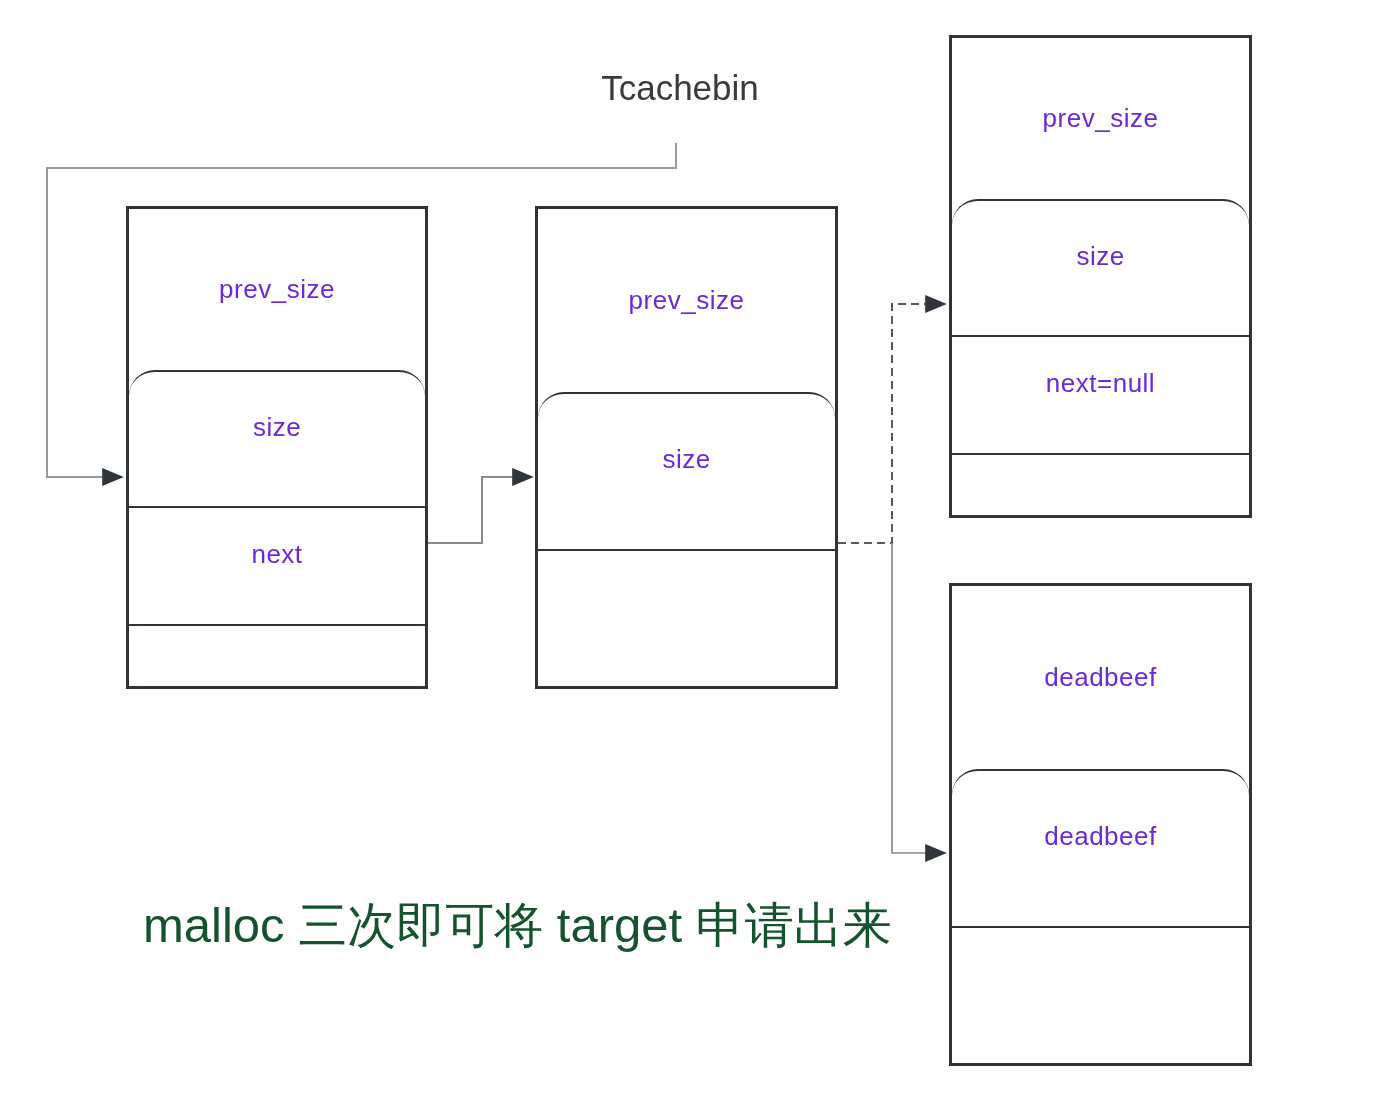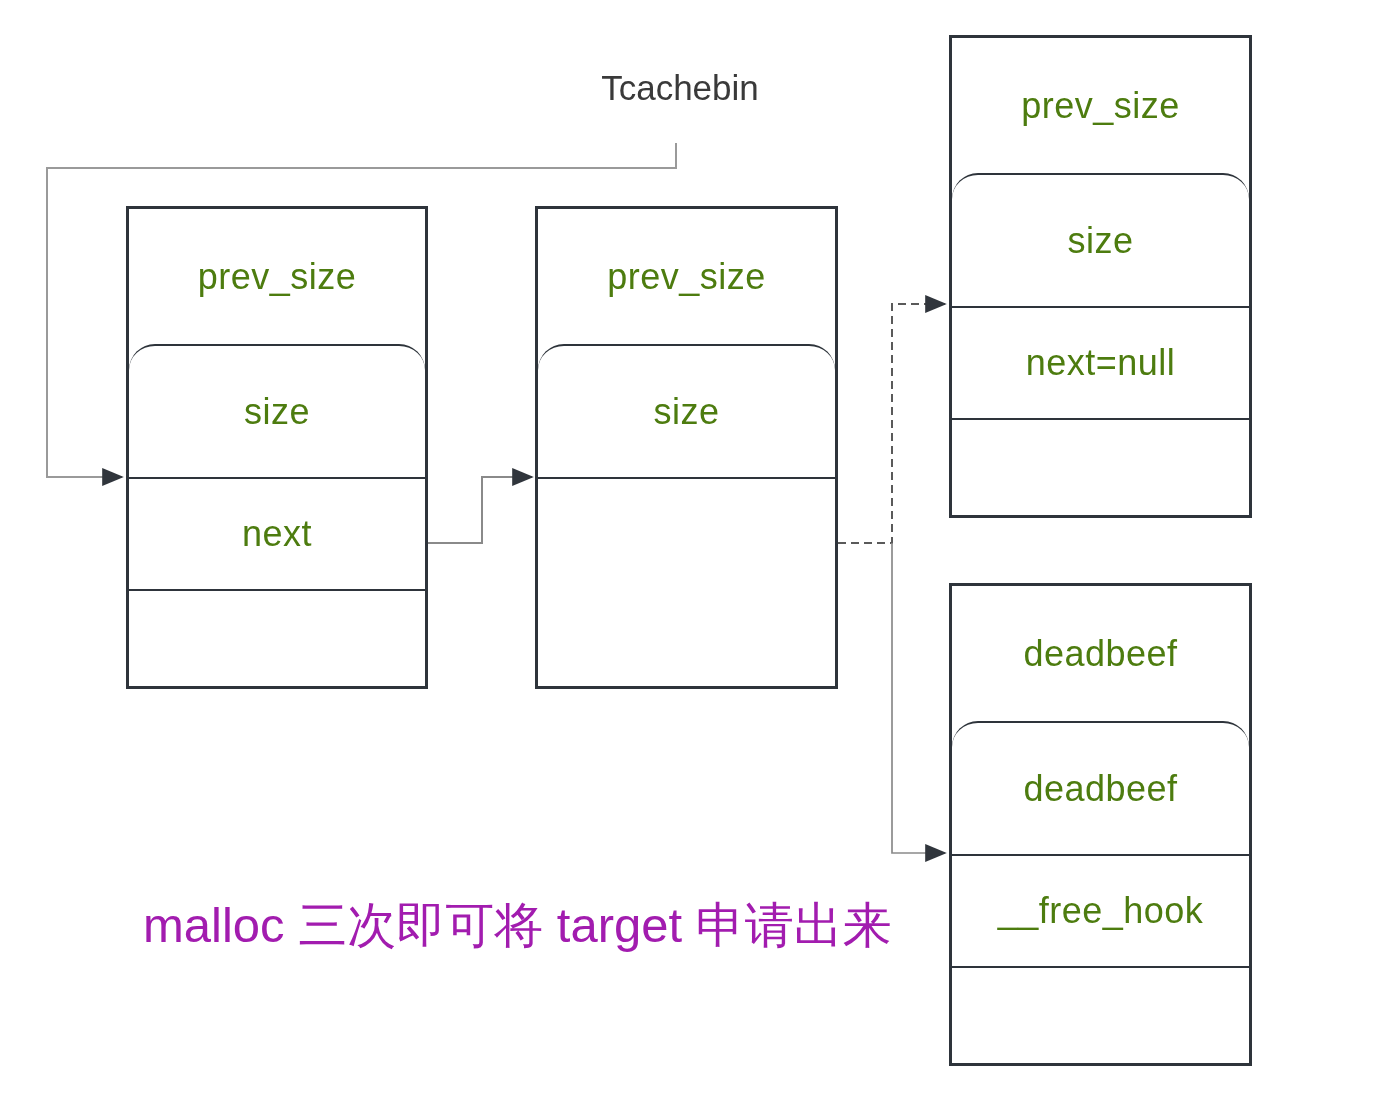--- a/index.html
+++ b/index.html
@@ -30,24 +30,25 @@
     border: 3px solid #2e343b;
     background: #ffffff;
     display: flex;
     flex-direction: column;
   }
   .chunk .row {
     box-sizing: border-box;
     display: flex;
     align-items: center;
     justify-content: center;
-    font-size: 36px;
-    color: #4d7c0f;
+    font-size: 26px;
+    color: #6d28d9;
     letter-spacing: 0.5px;
     white-space: nowrap;
+    margin-top: 24px;
   }
   .chunk .row:nth-child(1) { height: 135px; }
   .chunk .row:nth-child(2) { height: 133px; border-top: 2px solid #2e343b; border-radius: 26px; }
   .chunk .row:nth-child(3) { height: 112px; border-top: 2px solid #2e343b; }
   .chunk .row:nth-child(4) { height: 73px;  border-top: 2px solid #2e343b; }
 
   .chunk-1 { left: 126px; top: 206px; width: 302px; }
   .chunk-2 { left: 535px; top: 206px; }
   .chunk-3 { left: 949px; top: 35px;  }
   .chunk-4 { left: 949px; top: 583px; }
@@ -59,21 +60,21 @@
     width: 280px;
     text-align: center;
     font-size: 35px;
     color: #3a3a3a;
   }
   .caption {
     position: absolute;
     left: 143px;
     top: 893px;
     font-size: 49px;
-    color: #a21caf;
+    color: #14532d;
     white-space: nowrap;
     text-align: center;
   }
   .watermark {
     position: absolute;
     right: 4px;
     top: 1066px;
     font-size: 28px;
     color: #b7bbc1;
     white-space: nowrap;
@@ -118,20 +119,19 @@
   <div class="chunk chunk-3">
     <div class="row">prev_size</div>
     <div class="row">size</div>
     <div class="row">next=null</div>
     <div class="row"></div>
   </div>
 
   <div class="chunk chunk-4">
     <div class="row">deadbeef</div>
     <div class="row">deadbeef</div>
-    <div class="row">__free_hook</div>
     <div class="row"></div>
   </div>
 
   <div class="caption">malloc 三次即可将 target 申请出来</div>
 
 
 </div>
 
 </body></html>

